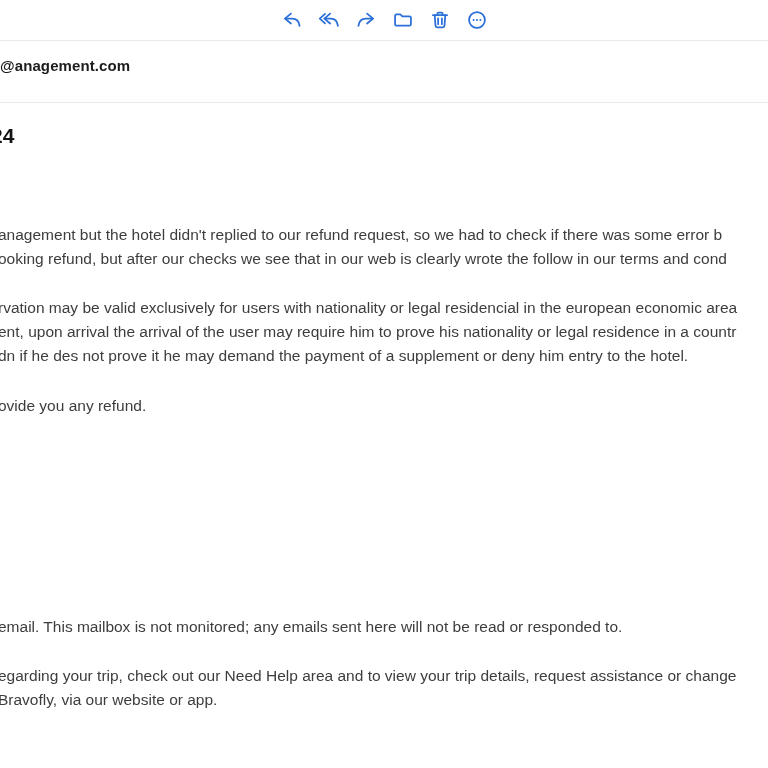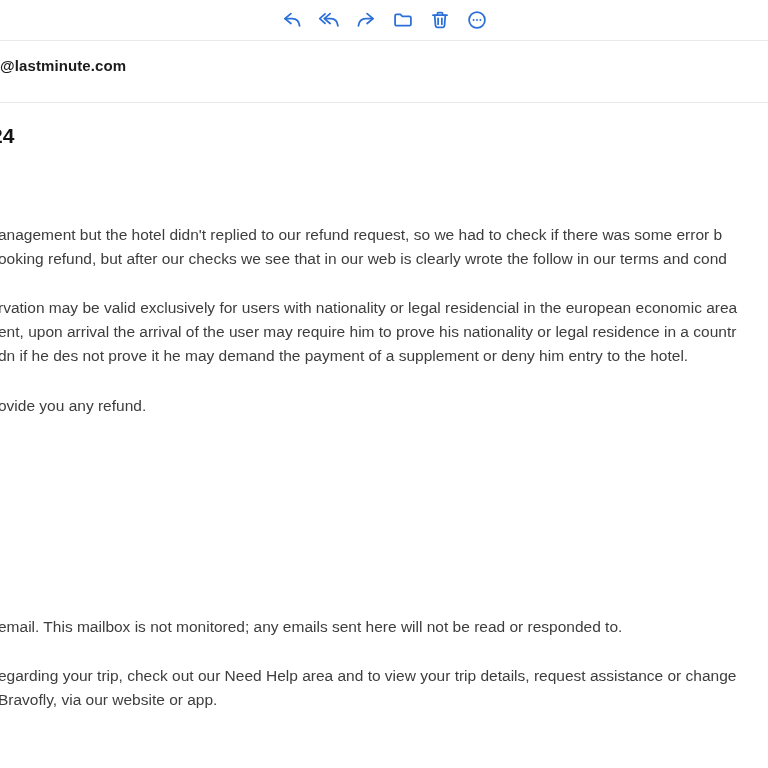--- a/index.html
+++ b/index.html
@@ -111,21 +111,21 @@
           <circle cx="10" cy="10" r="7.2"></circle>
           <circle cx="6.9" cy="10" r="0.9" fill="currentColor" stroke="none"></circle>
           <circle cx="10" cy="10" r="0.9" fill="currentColor" stroke="none"></circle>
           <circle cx="13.1" cy="10" r="0.9" fill="currentColor" stroke="none"></circle>
         </svg>
       </span>
     </button>
   </div>
 
   <div class="sender-row">
-    <div class="sender-email">@lastminute.com</div>
+    <div class="sender-email">@anagement.com</div>
   </div>
 
   <div class="subject">24</div>
 
   <div class="para p1">
     <div class="line">anagement but the hotel didn't replied to our refund request, so we had to check if there was some error b</div>
     <div class="line">ooking refund, but after our checks we see that in our web is clearly wrote the follow in our terms and cond</div>
   </div>
 
   <div class="para p2">

